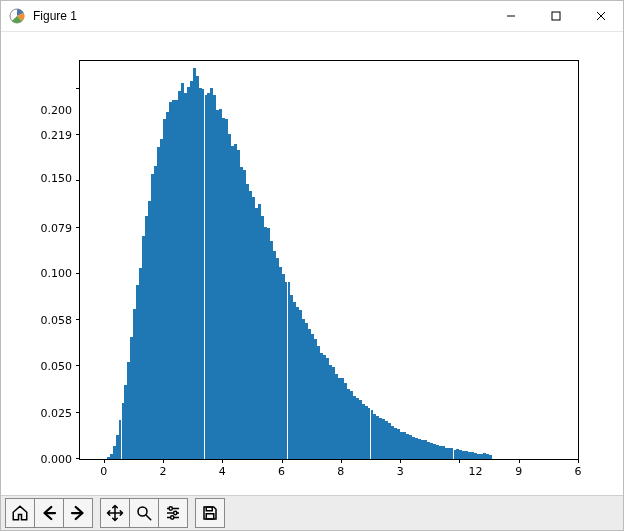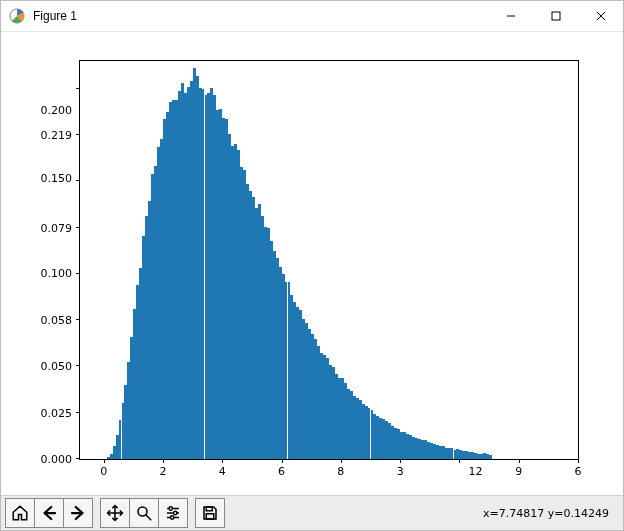--- a/index.html
+++ b/index.html
@@ -393,16 +393,15 @@
     </div>
     <div class="gap"></div>
     <div class="btn">
       <svg width="18" height="18" viewBox="0 0 24 24">
           <path d="M4 4 L17 4 L20 7 L20 20 L4 20 Z" fill="none" stroke="#000" stroke-width="2"></path>
           <rect x="7" y="4" width="8" height="5" fill="none" stroke="#000" stroke-width="2"></rect>
           <rect x="7" y="13" width="10" height="7" fill="none" stroke="#000" stroke-width="2"></rect>
         </svg>
     </div>
     <div class="spacer"></div>
-    <div class="coords">x=7.74817     y=0.14249</div>
   </div>
 
 </div>
 
 </body></html>

